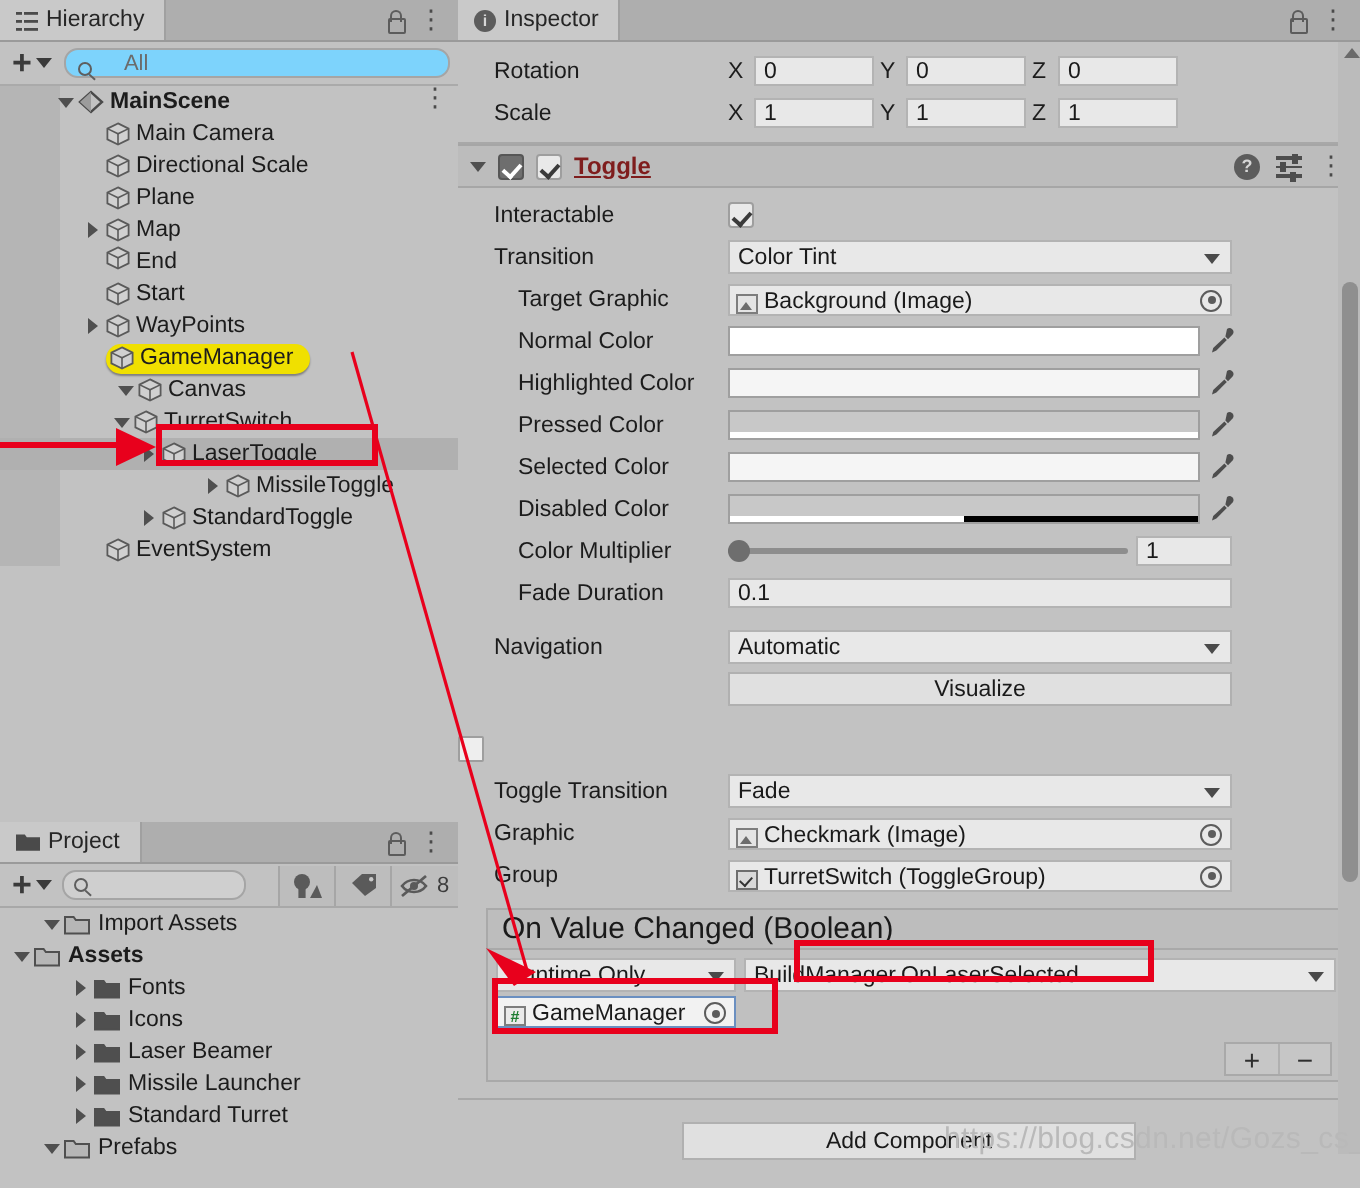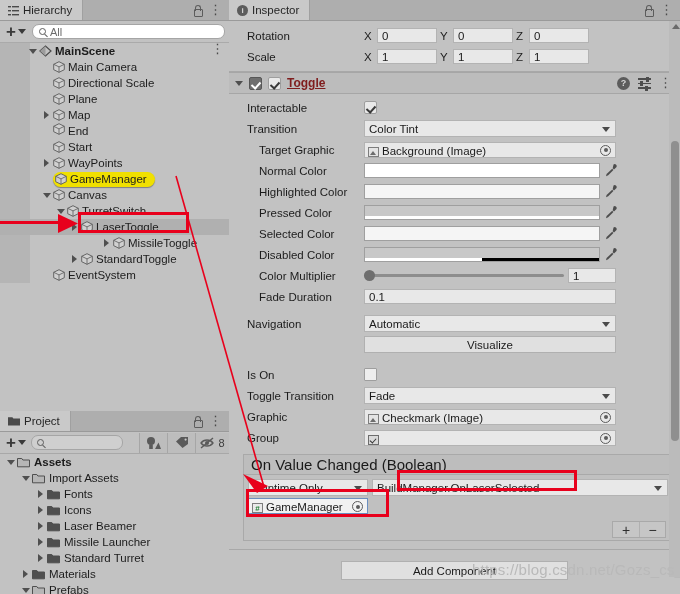--- a/index.html
+++ b/index.html
@@ -43,22 +43,22 @@
   
   #hierarchy { left:0; top:0; width:229px; height:411px; background:#c2c2c2; }
   .h-toolbar {
     height: 22px; background: #c2c2c2; display:flex; align-items:center;
     padding: 0 4px; gap:4px; border-bottom:1px solid #aaa;
   }
   .plusbtn { display:flex; align-items:center; gap:2px; padding:0 2px; }
   .plus-glyph { font-size:17px; font-weight:700; color:#3a3a3a; line-height:14px; }
   .caret-dn { width:0;height:0;border-left:4px solid transparent;border-right:4px solid transparent;border-top:5px solid #3a3a3a; }
   .searchbox {
-    flex:1; height:15px; background:#ffffff; border:1px solid #a5a5a5; border-radius:7px;
-    display:flex; align-items:center; padding:0 6px; gap:4px; color:#6b6b6b; font-size:11px;
+    flex:1; height:15px; background:#7dd3fc; border:1px solid #a5a5a5; border-radius:7px;
+    display:flex; align-items:flex-end; padding:0 6px; gap:16px; color:#6b6b6b; font-size:11px;
   }
   .magnif { width:7px;height:7px;border:1.2px solid #5e5e5e;border-radius:50%;position:relative;flex:0 0 auto; }
   .magnif:after{content:"";position:absolute;right:-3px;bottom:-2px;width:4px;height:1.2px;background:#5e5e5e;transform:rotate(42deg);}
   .h-tree { position:relative; }
 
   .row {
     height:16px; display:flex; align-items:center; position:relative;
     font-size:11.5px; white-space:nowrap; color:#1c1c1c;
   }
   .row.selected { background:#b0b0b0; }
@@ -388,21 +388,21 @@
             <span class="cube">
               <svg width="12" height="12" viewBox="0 0 12 12">
                 <path d="M6 0.7 L11.3 3.3 L11.3 8.7 L6 11.3 L0.7 8.7 L0.7 3.3 Z" fill="#d0d0d0" stroke="#5a5a5a" stroke-width="0.9"></path>
                 <path d="M0.7 3.3 L6 5.9 L11.3 3.3" fill="none" stroke="#5a5a5a" stroke-width="0.8"></path>
                 <path d="M6 5.9 L6 11.3" fill="none" stroke="#5a5a5a" stroke-width="0.8"></path>
               </svg>
             </span>
             <span class="rowlabel">GameManager</span>
           </span>
         </div>
-        <div class="row" style="padding-left: 40px;">
+        <div class="row" style="padding-left: 56px;">
           <span class="arrow-slot">
             <span class="foldout open"></span>
           </span>
           <span style="display: flex; align-items: center;">
             <span class="cube">
               <svg width="12" height="12" viewBox="0 0 12 12">
                 <path d="M6 0.7 L11.3 3.3 L11.3 8.7 L6 11.3 L0.7 8.7 L0.7 3.3 Z" fill="#d0d0d0" stroke="#5a5a5a" stroke-width="0.9"></path>
                 <path d="M0.7 3.3 L6 5.9 L11.3 3.3" fill="none" stroke="#5a5a5a" stroke-width="0.8"></path>
                 <path d="M6 5.9 L6 11.3" fill="none" stroke="#5a5a5a" stroke-width="0.8"></path>
               </svg>
@@ -529,41 +529,41 @@
             <path d="M1 6 C4 2, 10 2, 13 6 C10 10, 4 10, 1 6 Z" fill="none" stroke="#5a5a5a" stroke-width="1.3"></path>
             <circle cx="7" cy="6" r="2" fill="#5a5a5a"></circle>
             <line x1="1" y1="11" x2="13" y2="1" stroke="#5a5a5a" stroke-width="1.4"></line>
           </svg>
           <span>8</span>
         </div>
       </div>
     </div>
 
     <div id="proj-tree">
-        <div class="row" style="padding-left: 4px;">
+        <div class="row" style="padding-left: 19px;">
           <span class="arrow-slot">
             <span class="foldout open"></span>
           </span>
           <span style="width: 13px; height: 11px; margin-right: 4px; display: flex;">
             <svg width="13" height="11" viewBox="0 0 13 11">
               <path d="M0.5 1.5 L4.8 1.5 L5.9 3 L12.5 3 L12.5 9.8 L0.5 9.8 Z" fill="#b6b6b6" stroke="#4f4f4f" stroke-width="1"></path>
             </svg>
           </span>
-          <span class="rowlabel bold">Assets</span>
-        </div>
-        <div class="row" style="padding-left: 19px;">
+          <span class="rowlabel">Import Assets</span>
+        </div>
+        <div class="row" style="padding-left: 4px;">
           <span class="arrow-slot">
             <span class="foldout open"></span>
           </span>
           <span style="width: 13px; height: 11px; margin-right: 4px; display: flex;">
             <svg width="13" height="11" viewBox="0 0 13 11">
               <path d="M0.5 1.5 L4.8 1.5 L5.9 3 L12.5 3 L12.5 9.8 L0.5 9.8 Z" fill="#b6b6b6" stroke="#4f4f4f" stroke-width="1"></path>
             </svg>
           </span>
-          <span class="rowlabel">Import Assets</span>
+          <span class="rowlabel bold">Assets</span>
         </div>
         <div class="row" style="padding-left: 34px;">
           <span class="arrow-slot">
             <span class="foldout"></span>
           </span>
           <span style="width: 13px; height: 11px; margin-right: 4px; display: flex;">
             <svg width="13" height="11" viewBox="0 0 13 11">
               <path d="M0.5 1.5 L4.8 1.5 L5.9 3 L12.5 3 L12.5 9.8 L0.5 9.8 Z" fill="#4f4f4f" stroke="#4f4f4f" stroke-width="1"></path>
             </svg>
           </span>
@@ -605,31 +605,20 @@
         <div class="row" style="padding-left: 34px;">
           <span class="arrow-slot">
             <span class="foldout"></span>
           </span>
           <span style="width: 13px; height: 11px; margin-right: 4px; display: flex;">
             <svg width="13" height="11" viewBox="0 0 13 11">
               <path d="M0.5 1.5 L4.8 1.5 L5.9 3 L12.5 3 L12.5 9.8 L0.5 9.8 Z" fill="#4f4f4f" stroke="#4f4f4f" stroke-width="1"></path>
             </svg>
           </span>
           <span class="rowlabel">Standard Turret</span>
-        </div>
-        <div class="row" style="padding-left: 19px;">
-          <span class="arrow-slot">
-            <span class="foldout"></span>
-          </span>
-          <span style="width: 13px; height: 11px; margin-right: 4px; display: flex;">
-            <svg width="13" height="11" viewBox="0 0 13 11">
-              <path d="M0.5 1.5 L4.8 1.5 L5.9 3 L12.5 3 L12.5 9.8 L0.5 9.8 Z" fill="#4f4f4f" stroke="#4f4f4f" stroke-width="1"></path>
-            </svg>
-          </span>
-          <span class="rowlabel">Materials</span>
         </div>
         <div class="row" style="padding-left: 19px;">
           <span class="arrow-slot">
             <span class="foldout open"></span>
           </span>
           <span style="width: 13px; height: 11px; margin-right: 4px; display: flex;">
             <svg width="13" height="11" viewBox="0 0 13 11">
               <path d="M0.5 1.5 L4.8 1.5 L5.9 3 L12.5 3 L12.5 9.8 L0.5 9.8 Z" fill="#b6b6b6" stroke="#4f4f4f" stroke-width="1"></path>
             </svg>
           </span>
@@ -809,21 +798,20 @@
         </div>
 
         <div class="irow">
           <div class="ilabel lbl-x"></div>
           <div class="btn" style="width:252px">Visualize</div>
         </div>
 
         <div style="height:9px"></div>
 
         <div class="irow">
-          <div class="ilabel lbl-x">Is On</div>
           <span class="chk-empty"></span>
         </div>
 
         <div class="irow">
           <div class="ilabel lbl-x">Toggle Transition</div>
           <div class="dropdown" style="width:252px">
             <span>Fade</span>
             <span class="dd-arrow"></span>
           </div>
         </div>
@@ -834,20 +822,21 @@
             <span class="mini-img"></span>
             <span>Checkmark (Image)</span>
             <span class="obj-dot"></span>
           </div>
         </div>
 
         <div class="irow">
           <div class="ilabel lbl-x">Group</div>
           <div class="objfield" style="width:252px">
             <span class="mini-chk"></span>
+            <span>TurretSwitch (ToggleGroup)</span>
             <span class="obj-dot"></span>
           </div>
         </div>
       </div>
 
       <div style="margin:6px 7px 0 14px;">
         <div class="grpbox">
           <div class="grpheader">On Value Changed (Boolean)</div>
           <div class="evt-body">
             <div style="display:flex; gap:4px;">

